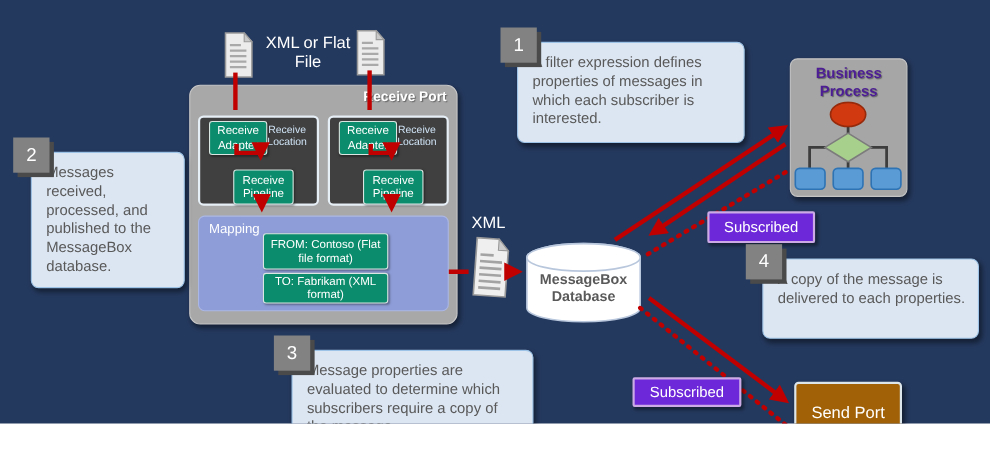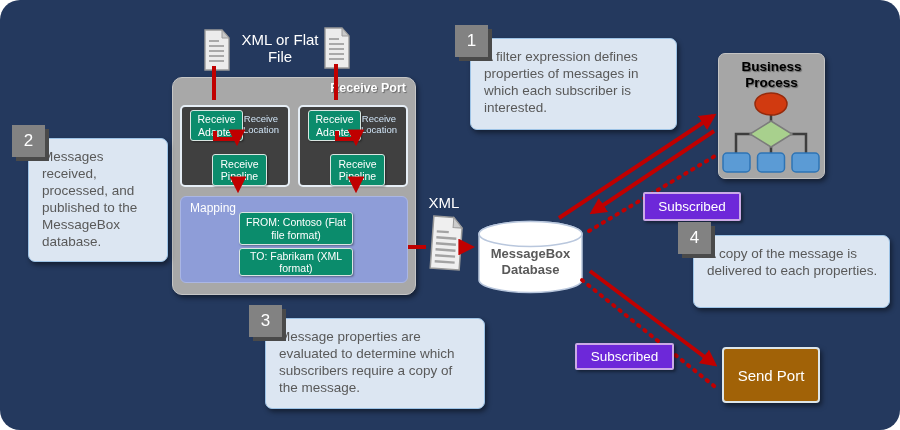--- a/index.html
+++ b/index.html
@@ -1,19 +1,19 @@
 <!DOCTYPE html>
 <html><head>
 <meta charset="utf-8">
 <style>
   html,body{margin:0;padding:0;}
   body{font-family:"Liberation Sans", sans-serif;}
   #stage{
-    position:relative; width:900px; height:430px;
-    background:#24395e; overflow:hidden;border-radius:20px;
+    position:relative; width:900px; height:385px;
+    background:#24395e; overflow:hidden;
   }
   .abs{position:absolute;}
 
   
   .receive-port{
     left:172px; top:77px; width:242px; height:216px;
     background:#a8a8a8; border:1px solid #c6c6c6; border-radius:10px;
     box-shadow:2px 3px 5px rgba(0,0,0,.45);
   }
   .receive-port-label{
@@ -83,21 +83,21 @@
   }
 
   
   .bp-box{
     left:718px; top:53px; width:105px; height:124px;
     background:#a6a6a6; border:1px solid #c4c4c4; border-radius:7px;
     box-shadow:2px 3px 5px rgba(0,0,0,.45);
   }
   .bp-title{
     position:absolute; top:5px; left:0; width:100%;
-    text-align:center; color:#000000; font-weight:bold; font-size:13.5px;
+    text-align:center; color:#4c1d95; font-weight:bold; font-size:13.5px;
     line-height:1.15; text-shadow:1px 1px 1px rgba(90,90,90,.9);
   }
 
   
   .subscribed{
     background:#6d28d9; border:2px solid #cbaae6; border-radius:2px;
     color:#fff; font-size:13.5px;
     display:flex; align-items:center; justify-content:center;
     box-shadow:2px 2px 3px rgba(0,0,0,.4);
   }

